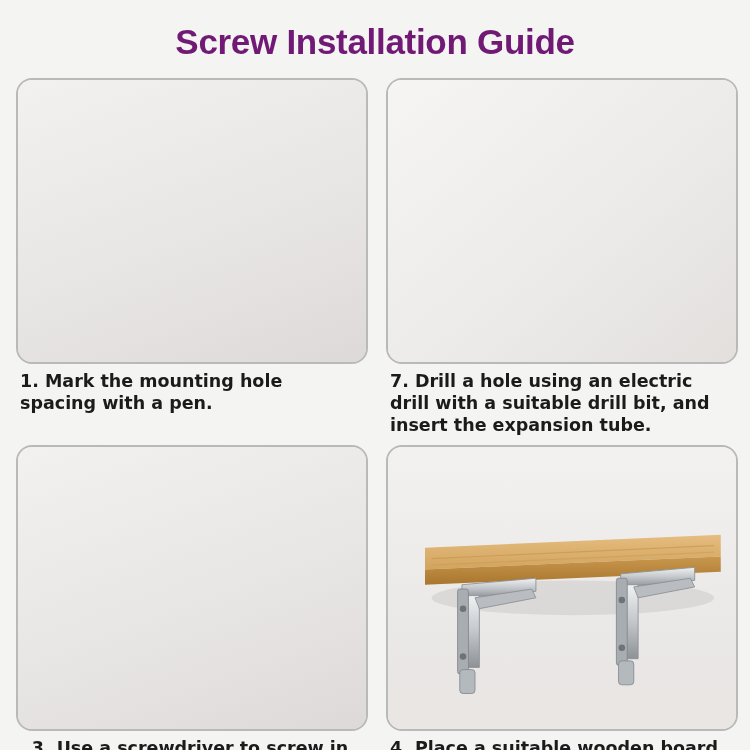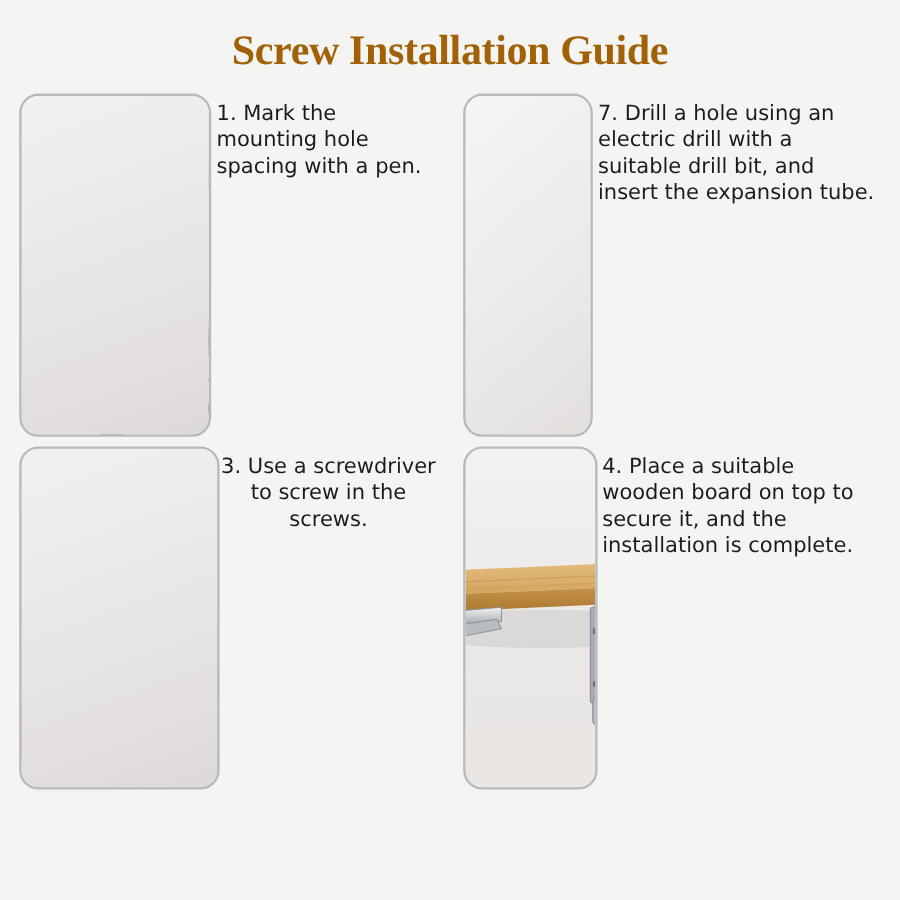--- a/index.html
+++ b/index.html
@@ -15,37 +15,38 @@
   }
   .page {
     position: relative;
     width: 750px;
     height: 750px;
     box-sizing: border-box;
     padding: 18px 16px 10px 16px;
   }
   .title {
     text-align: center;
-    font-family: Liberation Serif, serif;
+    font-family: Liberation Sans, sans-serif;
     font-weight: bold;
     font-size: 35px;
     letter-spacing: -0.3px;
-    color: #a16207;
+    color: #701a75;
     margin: 4px 0 16px 0;
   }
   .grid {
     display: grid;
     grid-template-columns: 1fr 1fr;
     grid-template-rows: auto auto;
     column-gap: 22px;
     row-gap: 8px;
   }
   .cell {
     display: flex;
-    flex-direction: row;
+    flex-direction: column;
+    font-weight: bold;
   }
   .photo {
     position: relative;
     width: 100%;
     height: 282px;
     border: 2px solid #b9b9b9;
     border-radius: 16px;
     background: #eceaea;
     overflow: hidden;
   }

